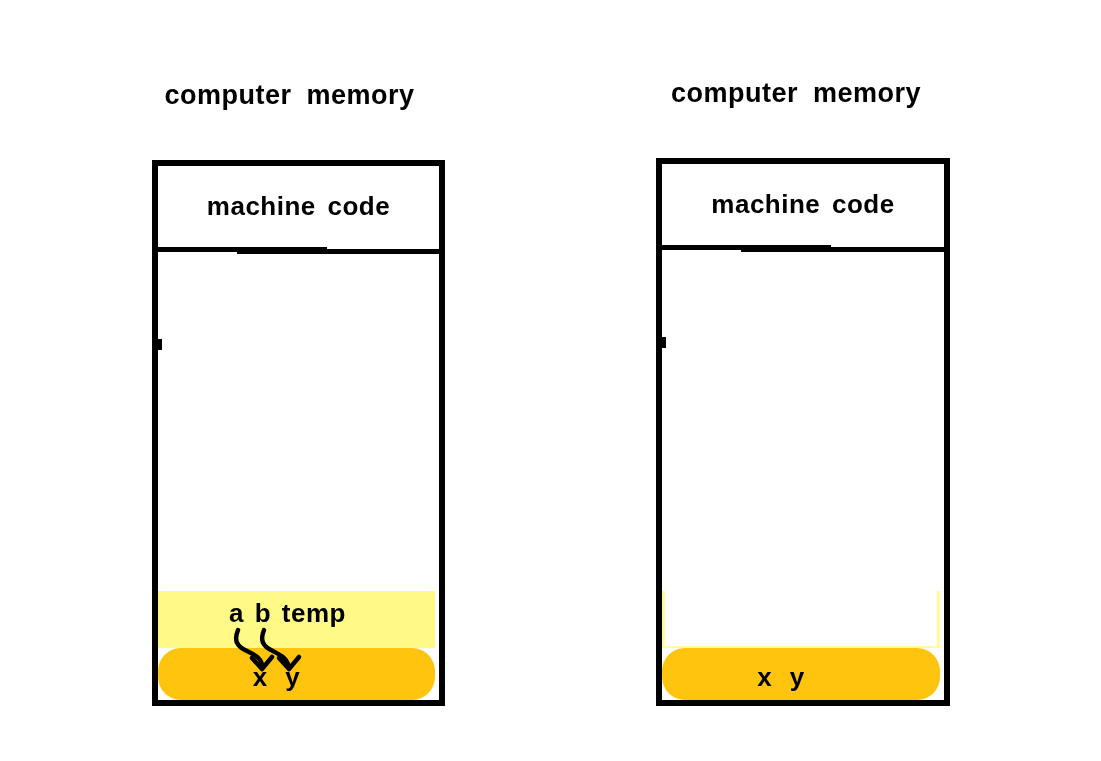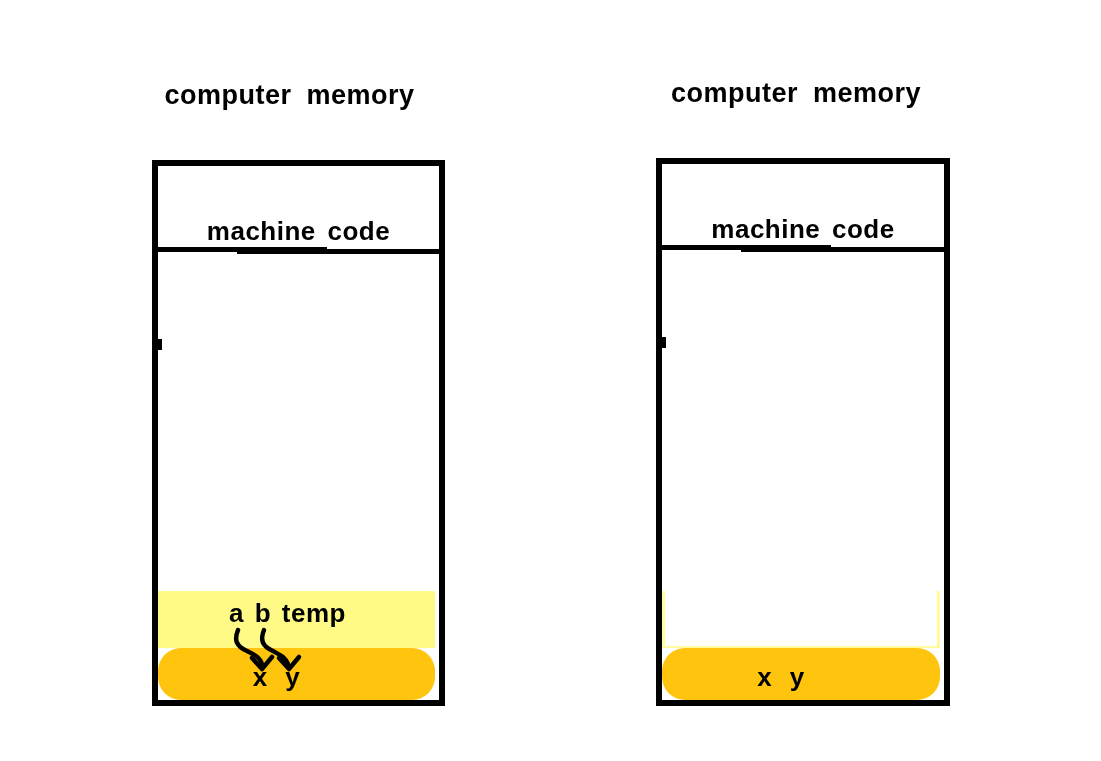--- a/index.html
+++ b/index.html
@@ -30,22 +30,22 @@
   .membox{
     position:absolute;
     border:6px solid var(--ink);
     background:#fff;
   }
   .membox.left{left:152px;top:160px;width:293px;height:546px;}
   .membox.right{left:656px;top:158px;width:294px;height:548px;}
 
   .code-section{
     position:absolute;left:0;right:0;top:0;height:81px;
-    display:flex;align-items:flex-end;justify-content:center;
-    padding-top:10px;
+    display:flex;align-items:flex-start;justify-content:center;
+    padding-top:25px;
   }
   .code-label{
     font-size:26px;font-weight:700;color:var(--ink);
     letter-spacing:0.5px;word-spacing:4px;white-space:nowrap;
   }
 
   
   .divider{position:absolute;left:0;right:0;top:81px;height:10px;}
   .divider .seg1{position:absolute;left:0;top:0;width:60%;height:5px;background:var(--ink);}
   .divider .seg2{position:absolute;left:28%;right:0;top:2px;height:5px;background:var(--ink);}

